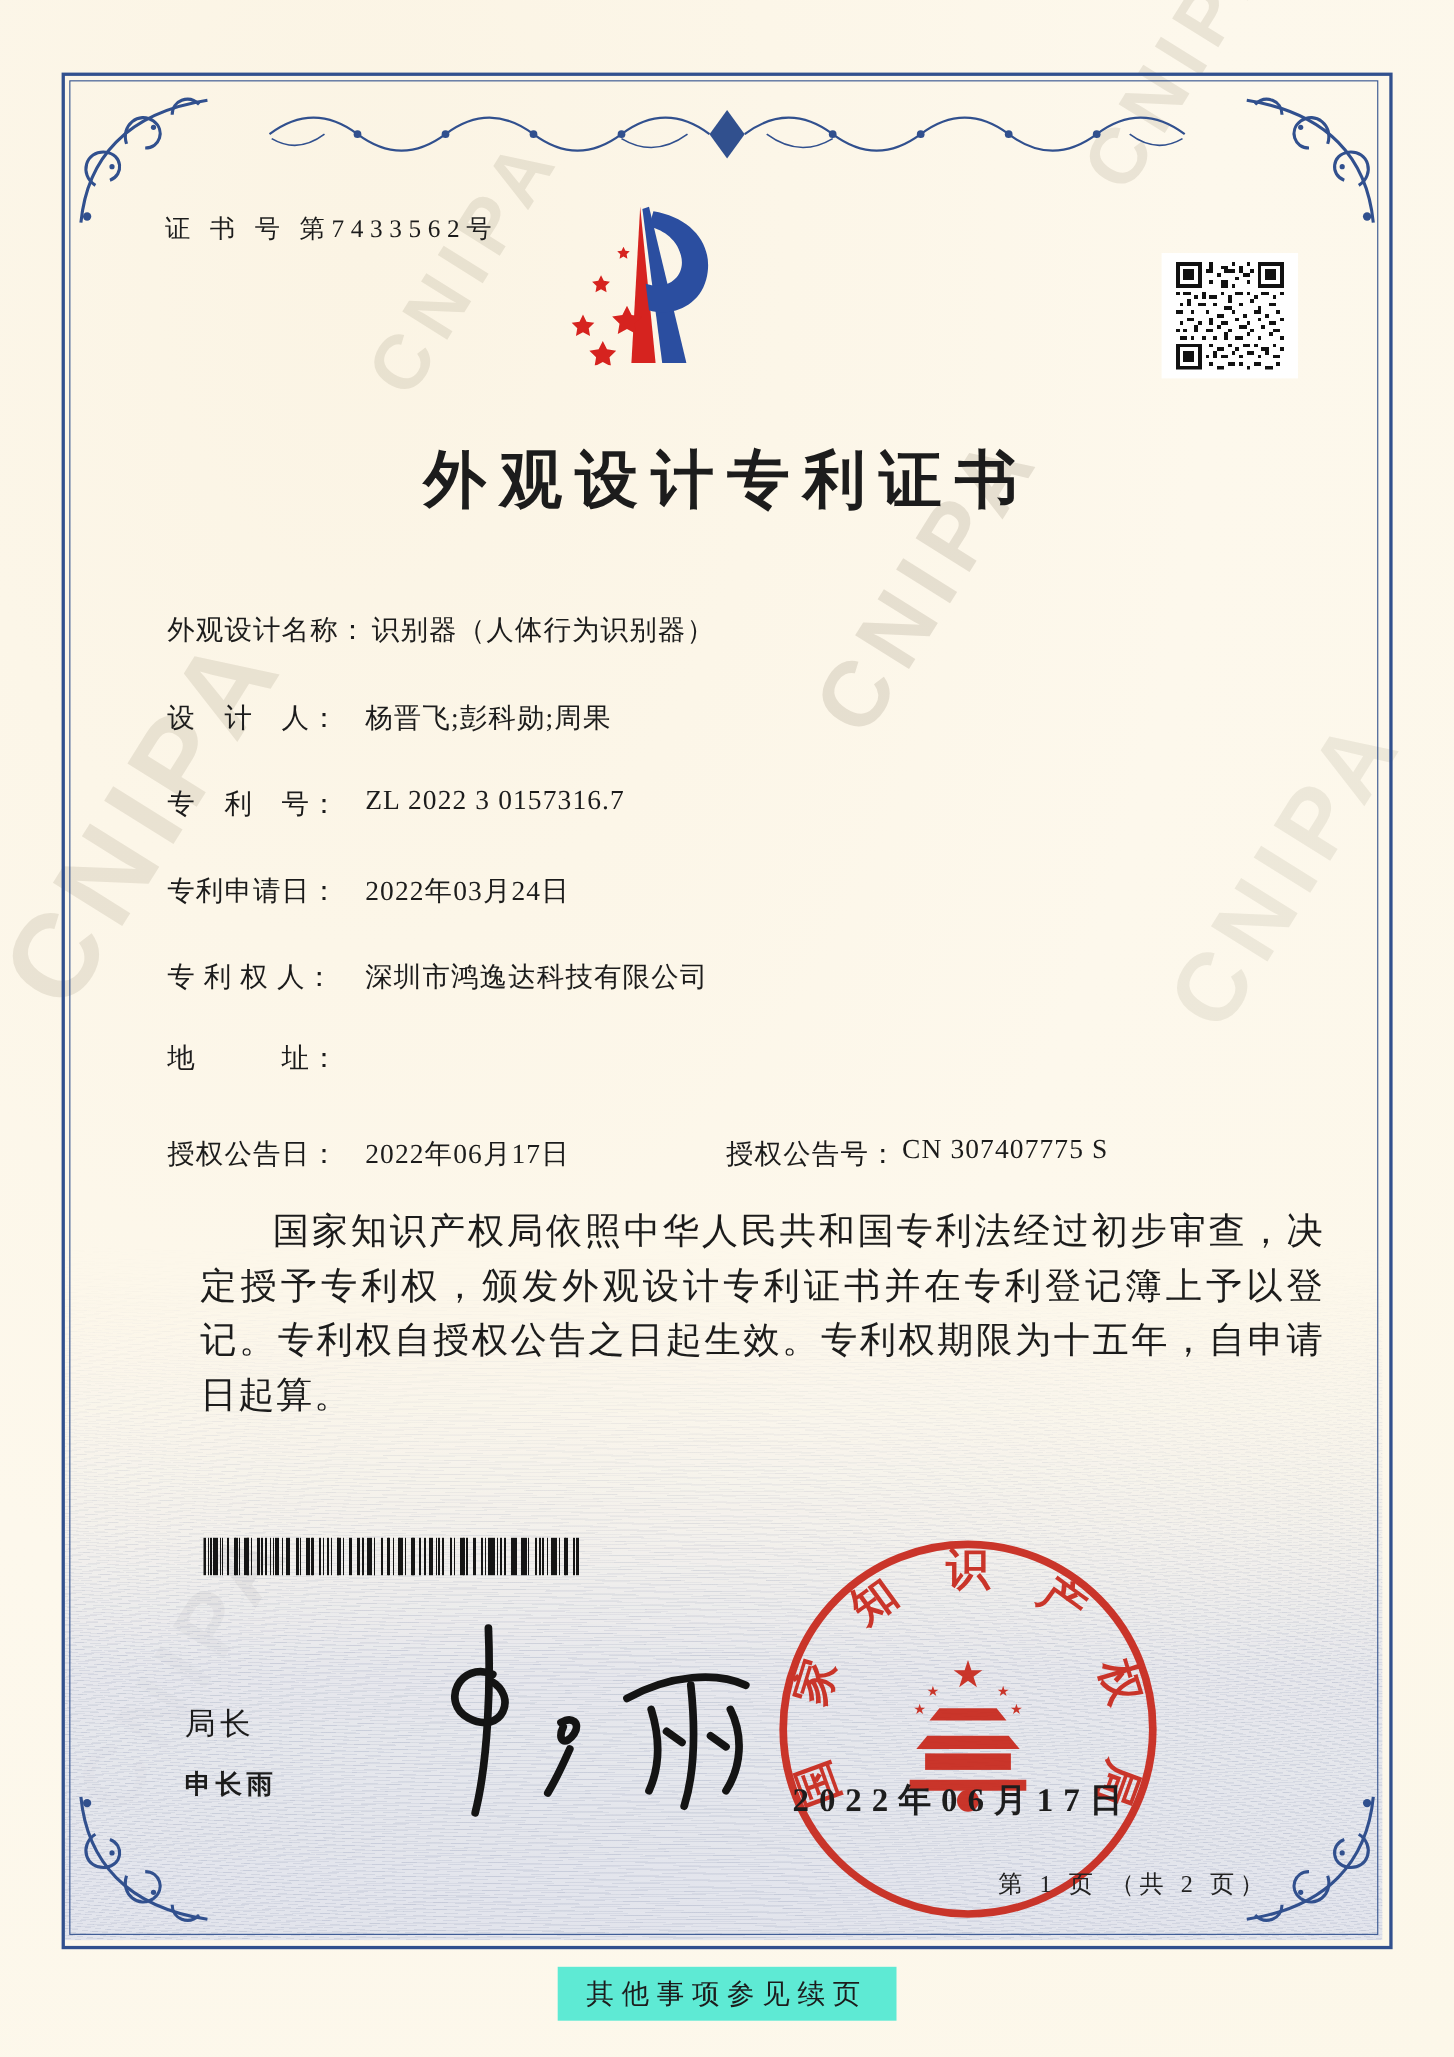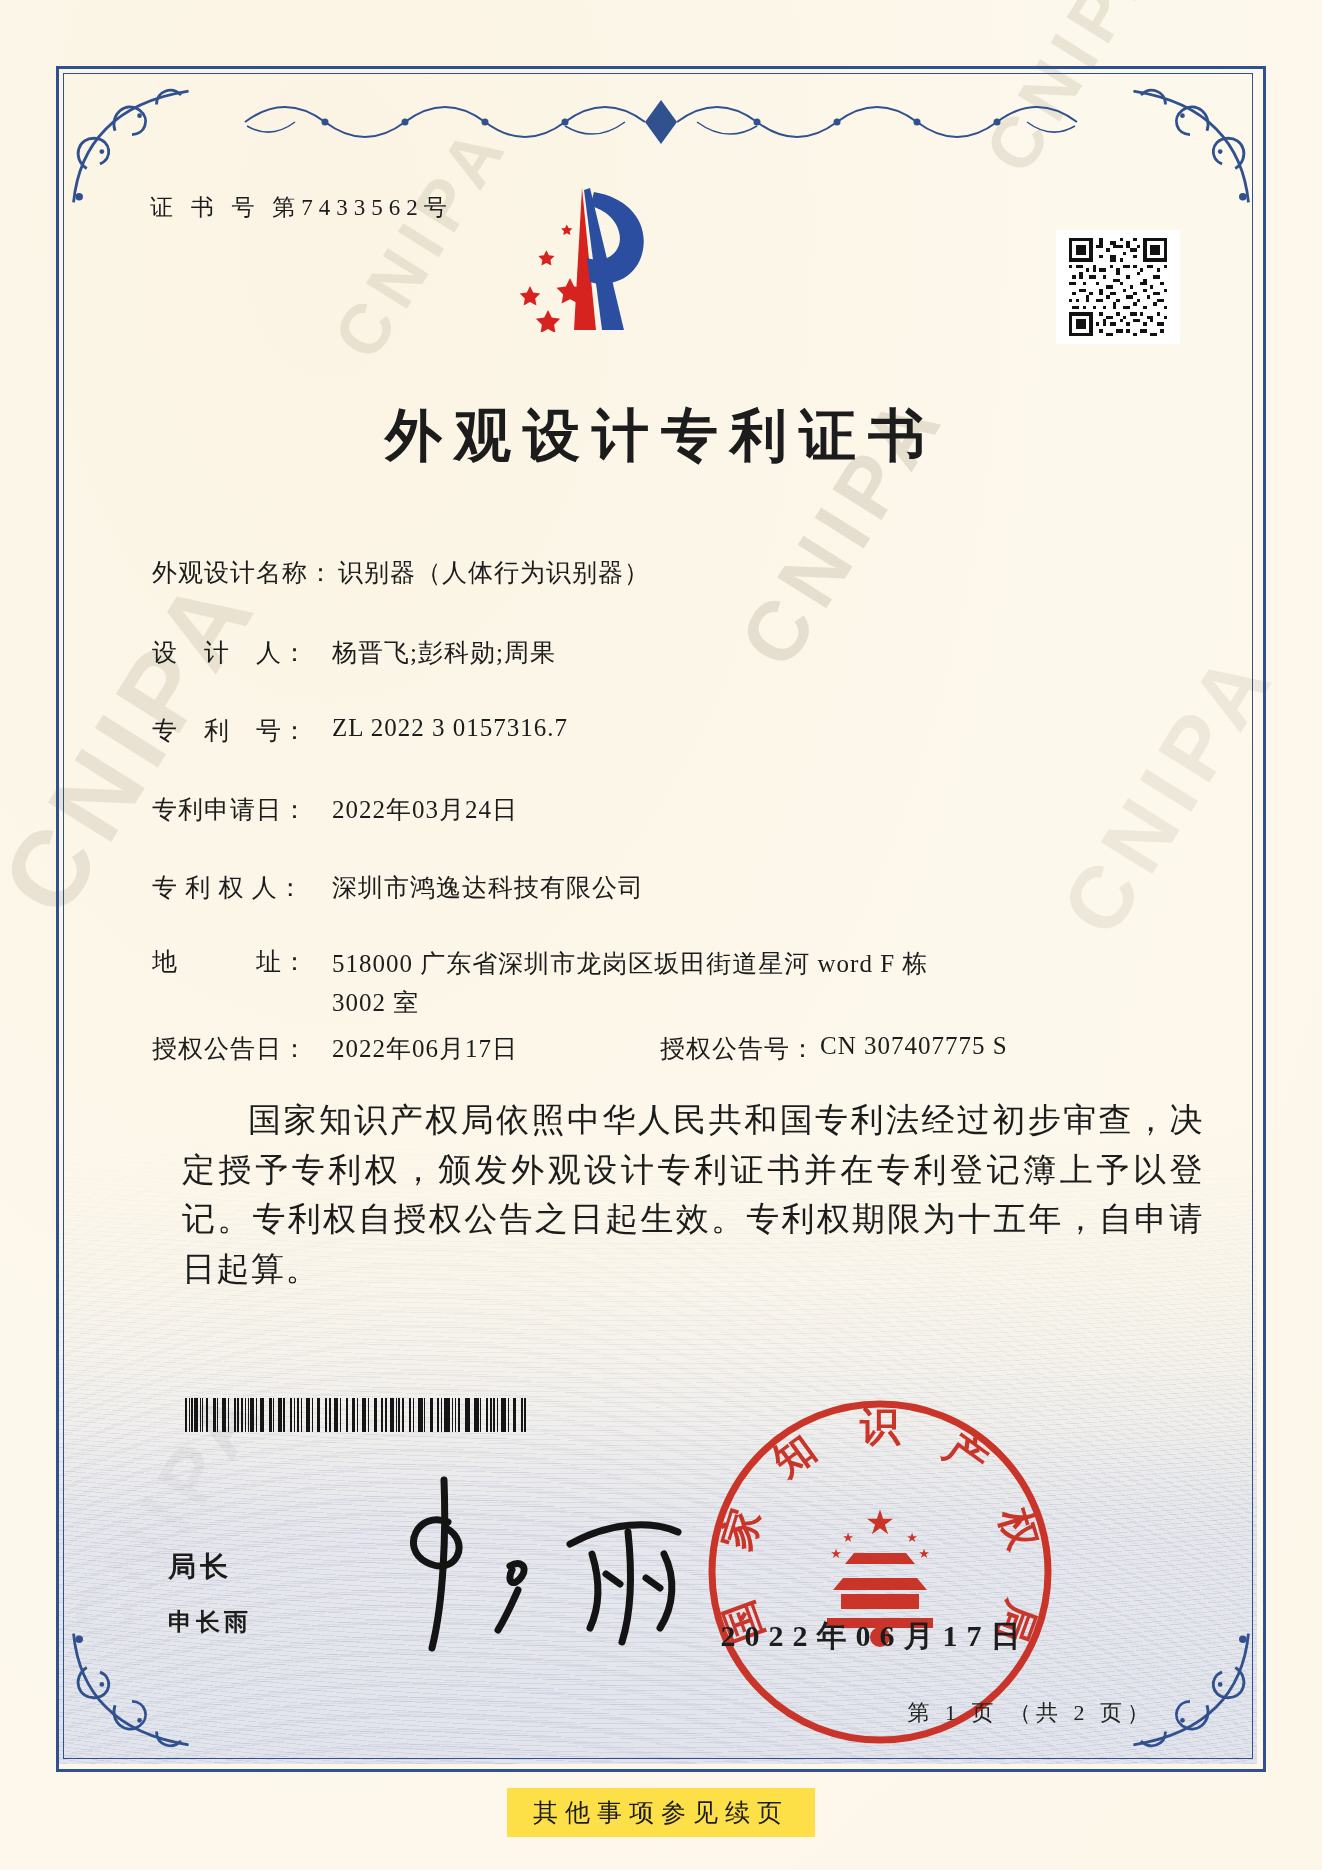--- a/index.html
+++ b/index.html
@@ -49,33 +49,33 @@
       linear-gradient(180deg, rgba(231,232,238,0) 0%, rgba(229,230,237,0.45) 30%, rgba(226,228,236,0.85) 62%, #e2e4ec 100%);
     -webkit-mask-image:linear-gradient(180deg, transparent 0%, rgba(0,0,0,0.45) 28%, #000 60%);
             mask-image:linear-gradient(180deg, transparent 0%, rgba(0,0,0,0.45) 28%, #000 60%);
   }
   
   .barcode{left:185px;top:1398px;width:342px;height:34px;background-color:transparent;
     background-image:
       repeating-linear-gradient(90deg,#151515 0 2px,transparent 2px 4px,#151515 4px 5px,transparent 5px 9px,#151515 9px 13px,transparent 13px 15px,#151515 15px 16px,transparent 16px 21px,#151515 21px 23px,transparent 23px 28px),
       repeating-linear-gradient(90deg,transparent 0 6px,#151515 6px 8px,transparent 8px 17px,#151515 17px 18px,transparent 18px 23px);}
   
-  .sig-title{left:168px;top:1548px;font-size:28px;font-weight:700;letter-spacing:4px;
+  .sig-title{left:168px;top:1548px;font-size:28px;font-weight:400;letter-spacing:4px;
              font-family:"Liberation Sans","DejaVu Sans",sans-serif;}
   .sig-name{left:168px;top:1606px;font-size:24px;font-weight:700;letter-spacing:4px;
             font-family:"Liberation Sans","DejaVu Sans",sans-serif;}
   .sig-hand{left:360px;top:1470px;width:380px;height:200px;}
   
   .seal{left:655px;top:1392px;width:440px;height:380px;opacity:0.93;}
   .seal-date{left:655px;top:1616px;width:440px;text-align:center;font-size:30px;
              letter-spacing:9px;color:#1d1d1d;font-weight:600;}
   
   .page-num{left:0;top:1698px;width:1154px;text-align:right;font-size:22px;letter-spacing:5px;color:#222;}
   .bottom-note{left:0;top:1788px;width:1322px;text-align:center;}
-  .bottom-note span{display:inline-block;background:#fde047;padding:8px 26px;font-size:25px;letter-spacing:7px;}
+  .bottom-note span{display:inline-block;background:#5eead4;padding:8px 26px;font-size:25px;letter-spacing:7px;}
 </style>
 </head>
 <body>
 
 <div class="abs wm" style="left:940px;top:10px;font-size:72px;">CNIPA</div>
 <div class="abs wm" style="left:290px;top:200px;font-size:70px;">CNIPA</div>
 <div class="abs wm" style="left:690px;top:480px;font-size:84px;color:rgba(158,148,126,0.24);">CNIPA</div>
 <div class="abs wm" style="left:-60px;top:680px;font-size:108px;">CNIPA</div>
 <div class="abs wm" style="left:1010px;top:740px;font-size:88px;color:rgba(158,148,126,0.16);">CNIPA</div>
 <div class="abs wm" style="left:20px;top:1470px;font-size:80px;color:rgba(140,135,130,0.22);">CNIPA</div>
@@ -228,21 +228,20 @@
 <div class="abs row" style="top:793px;align-items:flex-end;">
   <span class="lab">专利申请日：</span>
   <span class="val">2022年03月24日</span>
 </div>
 <div class="abs row" style="top:871px;">
   <span class="lab">专 利 权 人：</span>
   <span class="val">深圳市鸿逸达科技有限公司</span>
 </div>
 <div class="abs row addr" style="top:945px;">
   <span class="lab">地　　　址：</span>
-  <span class="val">518000 广东省深圳市龙岗区坂田街道星河 word F 栋 3002 室</span>
 </div>
 <div class="abs row" style="top:1032px;">
   <span class="lab">授权公告日：</span>
   <span class="val">2022年06月17日</span>
 </div>
 <div class="abs row grant2" style="top:1032px;">
   <span class="lab" style="min-width:0;">授权公告号：</span>
   <span class="val">CN 307407775 S</span>
 </div>
 

